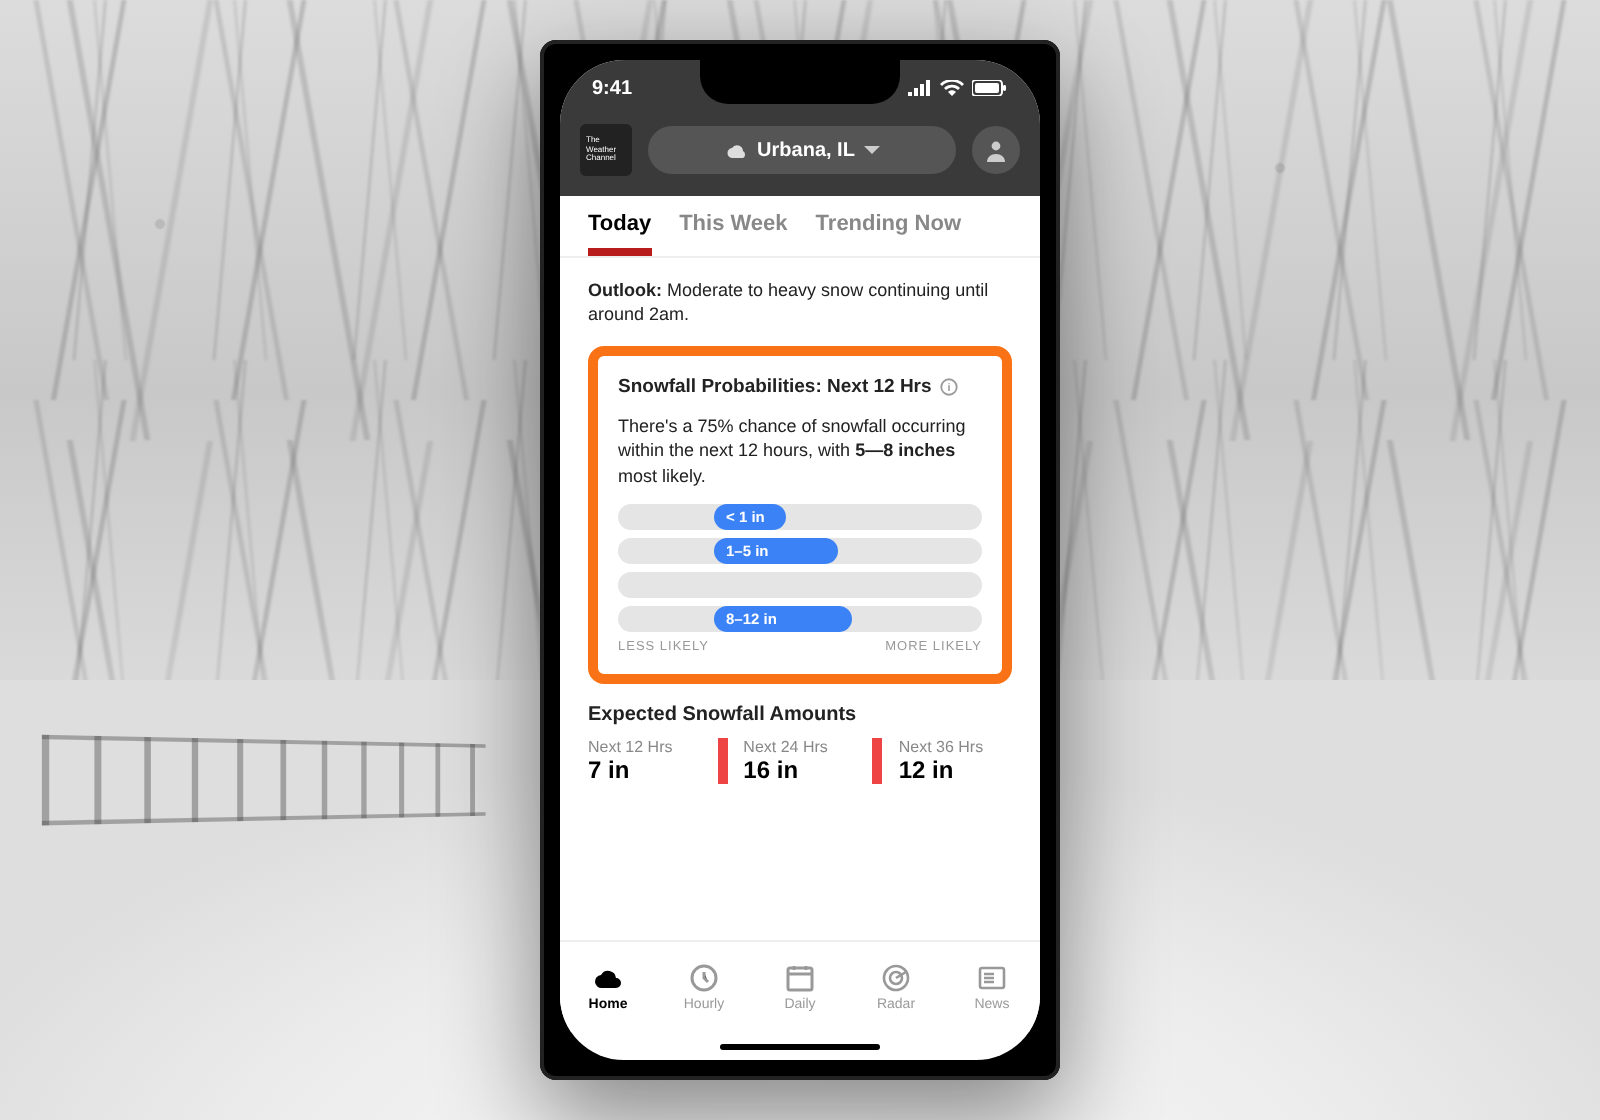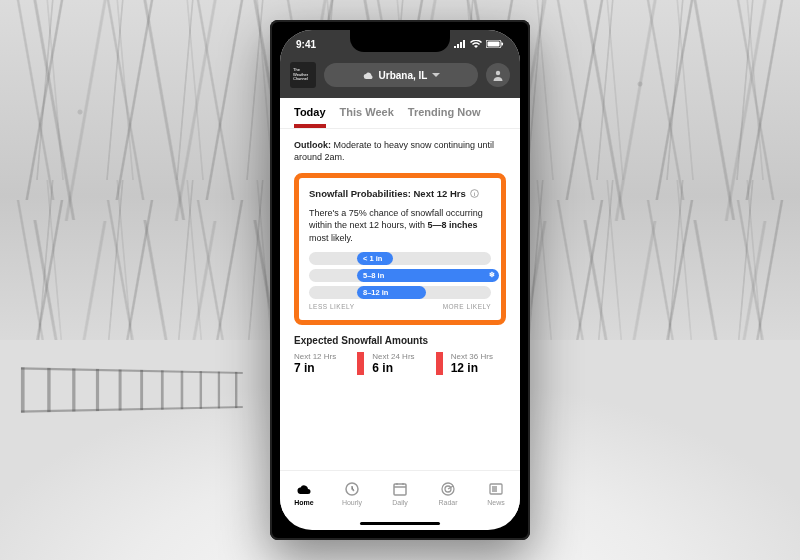--- a/index.html
+++ b/index.html
@@ -119,21 +119,21 @@
   .prob-row { margin-bottom: 4px; position: relative; height: 13px; }
   .prob-track { position: absolute; inset: 0; background: #e5e5e5; border-radius: 7px; }
   .prob-fill { position: absolute; top: 0; bottom: 0; left: 0; background: #3b82f6; border-radius: 7px; display: flex; align-items: center; padding-left: 6px; color: #fff; font-size: 7.5px; font-weight: 700; margin-left: 48px; }
   .prob-fill.highlight::after {
     content: "❄"; position: absolute; right: 4px; font-size: 7px;
   }
   .likely-row { display: flex; justify-content: space-between; font-size: 6.5px; color: #999; letter-spacing: .5px; margin-top: 4px; }
 
   .expected-title { font-weight: 700; font-size: 10px; margin: 2px 0 6px; }
   .expected-grid { display: flex; gap: 0; }
-  .exp-col { flex: 1; border-right: 7px solid #ef4444; padding-right: 8px; margin-right: 8px; }
+  .exp-col { flex: 1; border-right: 5px solid #ef4444; padding-right: 8px; margin-right: 8px; }
   .exp-col:last-child { border: none; margin: 0; padding: 0; }
   .exp-label { font-size: 8px; color: #888; }
   .exp-val { font-size: 12px; font-weight: 700; color: #000; }
 
   
   .bottom-nav {
     height: 46px; border-top: 1px solid #eee; display: flex;
     background: #fff;
   }
   .nav-item {
@@ -233,42 +233,45 @@
         <div class="card-desc">
           <span>There's a 75% chance of snowfall occurring within the next 12 hours, with </span><b>5—8 inches</b><span> most likely.</span>
         </div>
         <div id="prob-rows">
             <div class="prob-row">
               <div class="prob-track"></div>
               <div class="prob-fill" style="width: 20%;">&lt; 1 in</div>
             </div>
             <div class="prob-row">
               <div class="prob-track"></div>
-              <div class="prob-fill highlight" style="width: 78%;">5–8 in</div>
+              <div class="prob-fill" style="width: 34%;">1–5 in</div>
+            </div>
+            <div class="prob-row">
+              <div class="prob-track"></div>
             </div>
             <div class="prob-row">
               <div class="prob-track"></div>
               <div class="prob-fill" style="width: 38%;">8–12 in</div>
             </div>
           </div>
         <div class="likely-row">
           <span>LESS LIKELY</span>
           <span>MORE LIKELY</span>
         </div>
       </div>
 
       <div class="expected-title">Expected Snowfall Amounts</div>
       <div class="expected-grid" id="expected-grid">
           <div class="exp-col">
             <div class="exp-label">Next 12 Hrs</div>
             <div class="exp-val">7 in</div>
           </div>
           <div class="exp-col">
             <div class="exp-label">Next 24 Hrs</div>
-            <div class="exp-val">6 in</div>
+            <div class="exp-val">16 in</div>
           </div>
           <div class="exp-col">
             <div class="exp-label">Next 36 Hrs</div>
             <div class="exp-val">12 in</div>
           </div>
         </div>
     </div>
 
     <div class="bottom-nav" id="bottom-nav">
         <div class="nav-item active">

